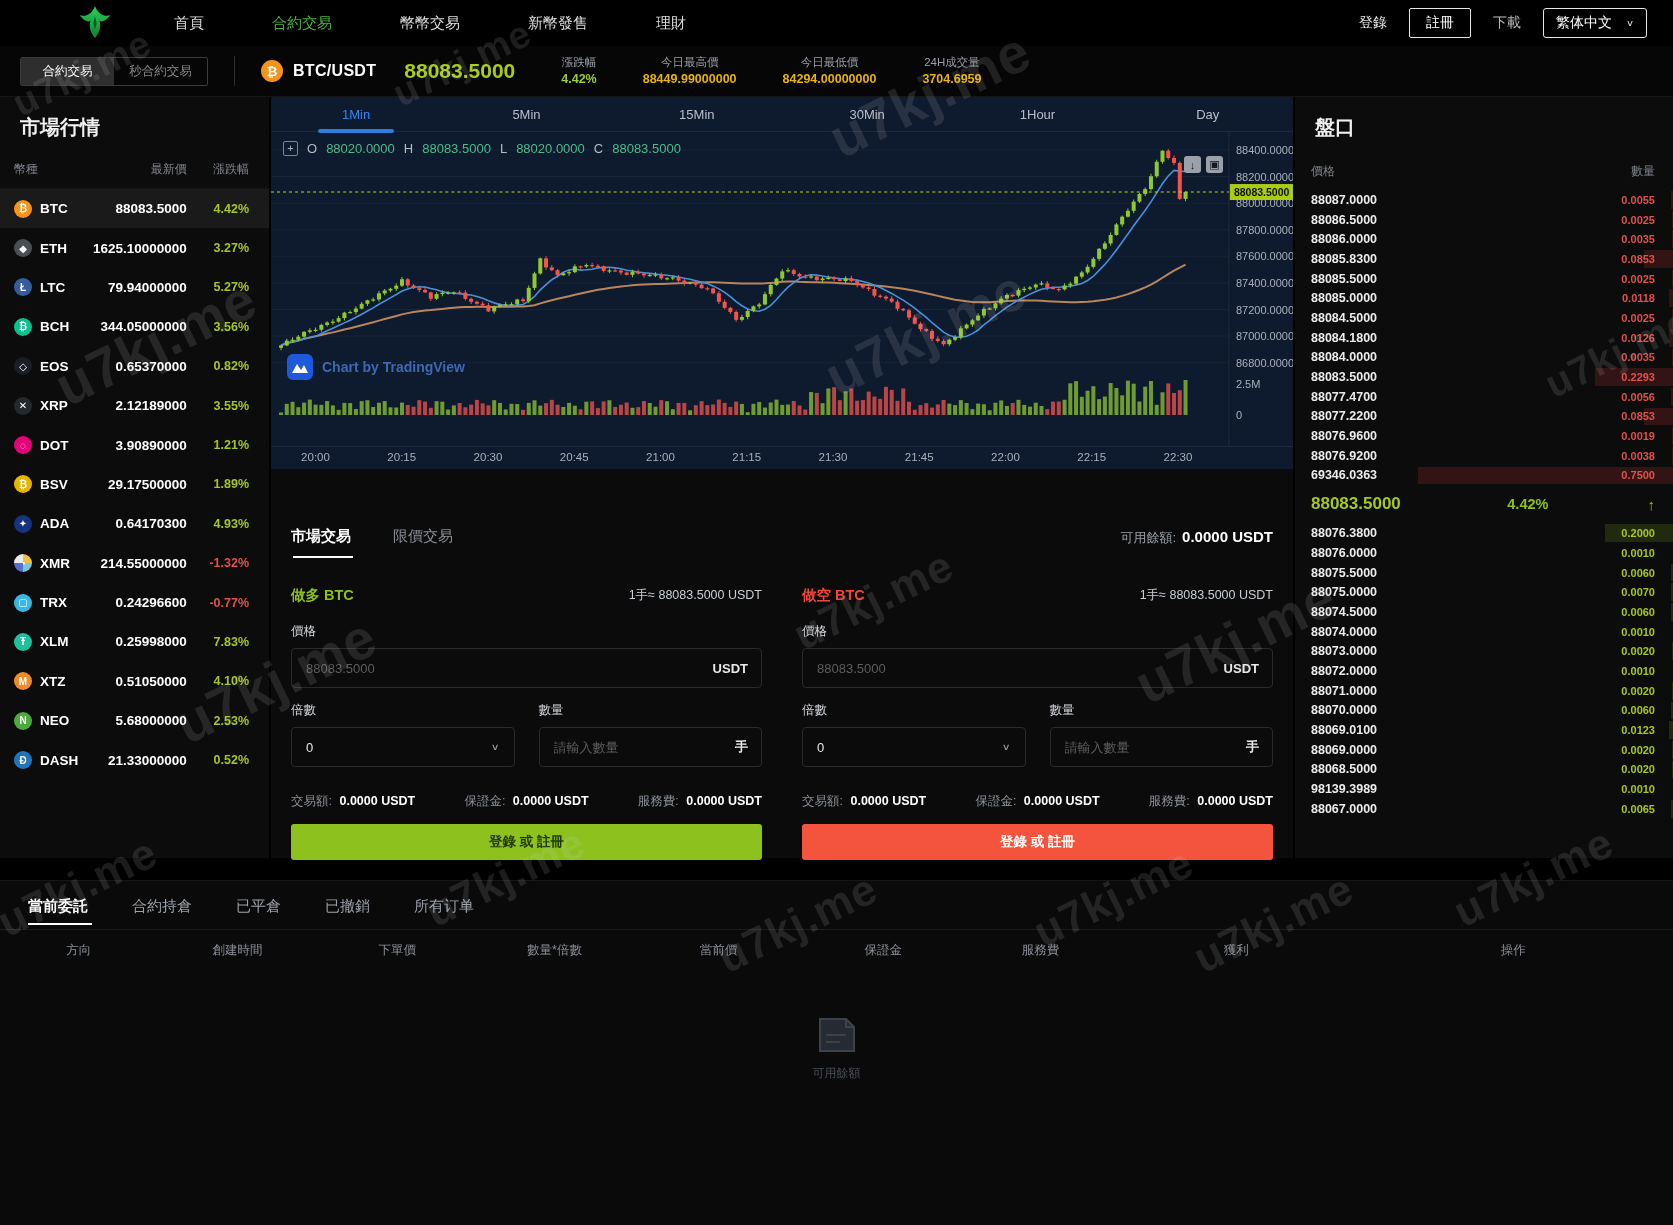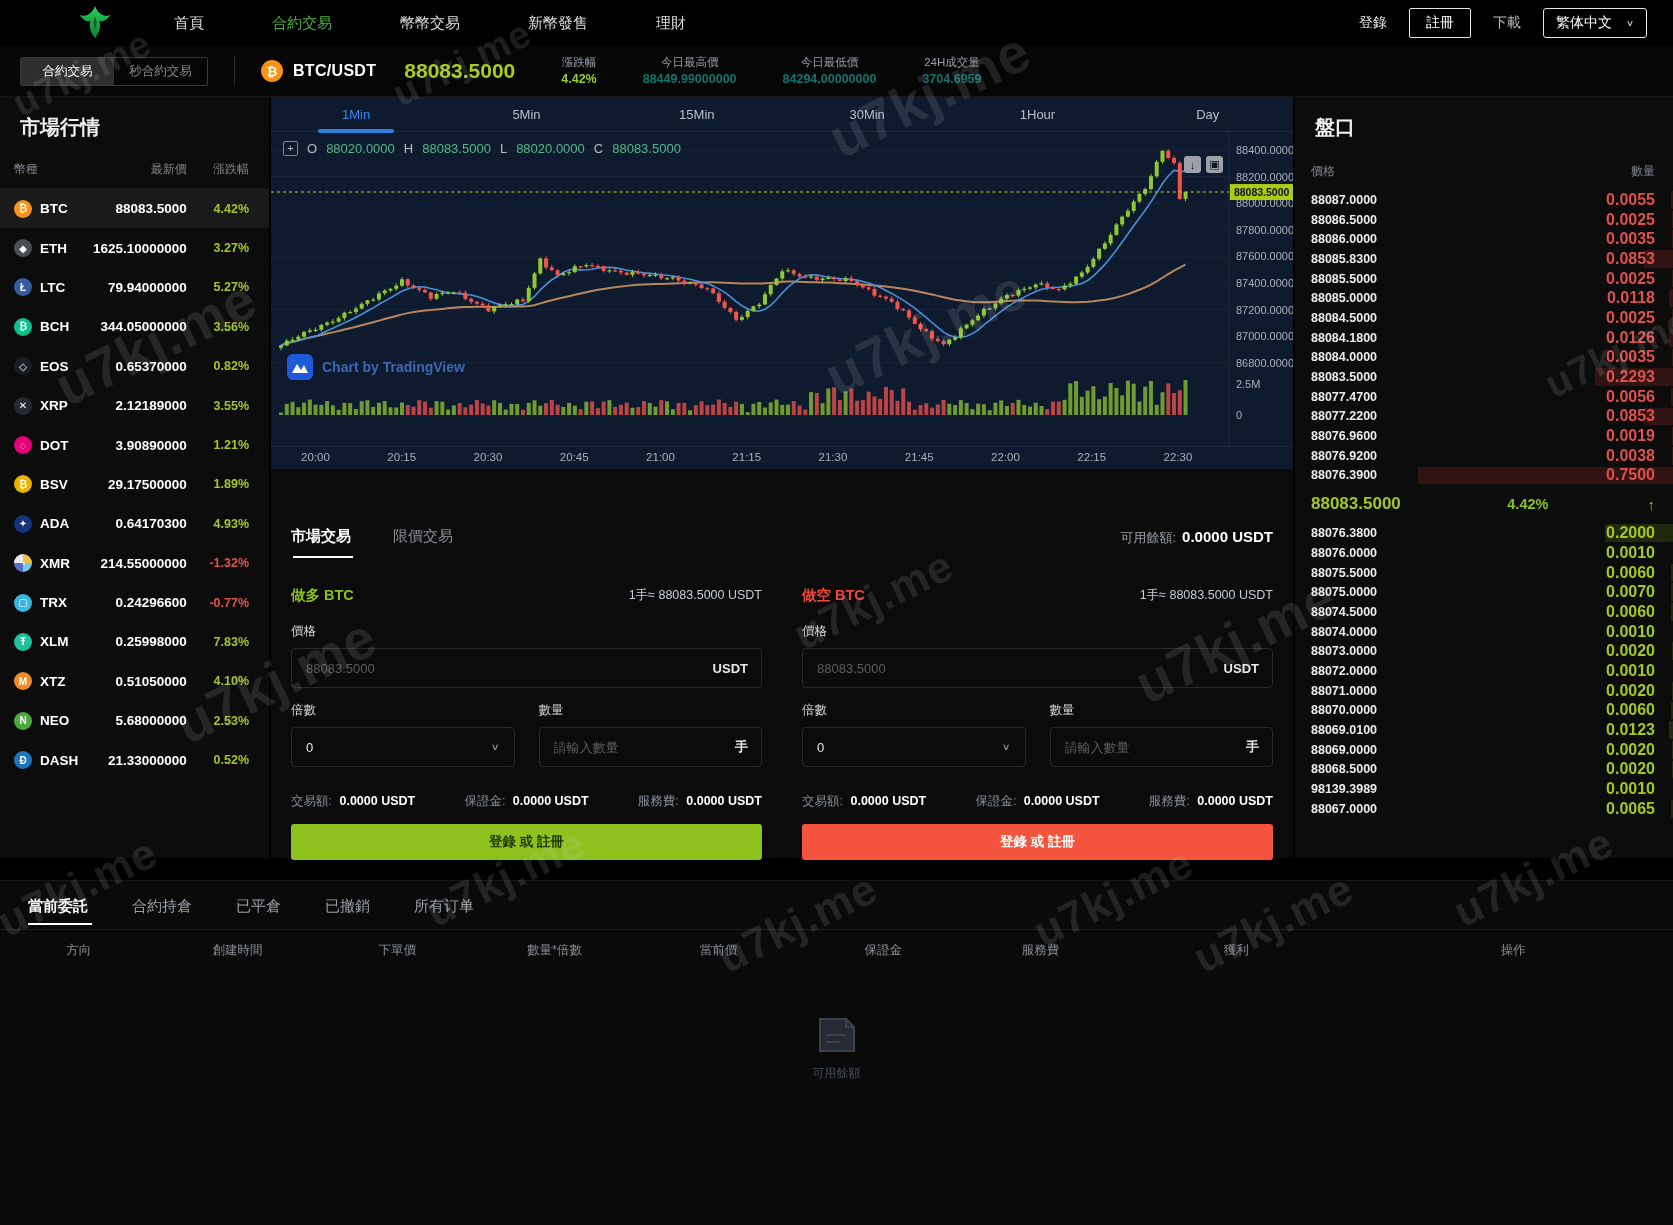--- a/index.html
+++ b/index.html
@@ -22,21 +22,21 @@
   .mode-tab{padding:5px 0;width:93px;text-align:center;font-size:12.5px;color:#8a8a8a;cursor:pointer;background:transparent;}
   .mode-tab.active{background:#2e2e2e;color:#fff;}
   .sub-divider{width:1px;height:30px;background:#2c2c2c;margin:0 26px;}
   .pair-block{display:flex;align-items:center;gap:10px;}
   .coin-ic{width:22px;height:22px;border-radius:50%;display:flex;align-items:center;justify-content:center;
      font-size:13px;font-weight:bold;color:#fff;flex:none;}
   .pair-name{font-size:16px;font-weight:bold;color:#fff;letter-spacing:.3px;}
   .pair-price{font-size:21px;font-weight:bold;color:#a8cc17;margin-left:18px;}
   .stat{margin-left:46px;text-align:center;line-height:1.45;}
   .stat .lbl{font-size:11.5px;color:#9a9fa8;}
-  .stat .val{font-size:12.5px;color:#0f766e;font-weight:bold;}
+  .stat .val{font-size:12.5px;color:#eab308;font-weight:bold;}
   .stat .val.green{color:#9acd32;}
   
   .main-row{display:flex;height:761px;background:#000;}
   .sidebar{width:271px;background:#0c0c0c;border-right:2px solid #000;display:flex;flex-direction:column;}
   .panel-title{font-size:20px;font-weight:bold;color:#f0f0f0;padding:17px 20px 14px 20px;}
   .mk-head{display:flex;padding:6px 20px 10px 14px;font-size:12px;color:#80858d;border-bottom:1px solid #141414;}
   .mk-head .c1{flex:1;} .mk-head .c2{flex:1.5;text-align:right;} .mk-head .c3{flex:.9;text-align:right;}
   .mk-row{display:flex;align-items:center;height:39.4px;padding:0 20px 0 14px;cursor:pointer;}
   .mk-row.active{background:#1a1a1a;}
   .mk-row .sym{flex:1;display:flex;align-items:center;gap:8px;font-size:13.5px;font-weight:bold;color:#fff;}
@@ -93,21 +93,21 @@
   .t-summary{display:flex;justify-content:space-between;margin:26px 0 14px 0;font-size:12.5px;color:#8a8f98;}
   .t-summary b{color:#fff;margin-left:4px;}
   .t-btn{height:36px;border-radius:3px;display:flex;align-items:center;justify-content:center;font-size:13.5px;font-weight:bold;cursor:pointer;margin-top:4px;}
   .t-btn.long{background:#8cc11e;color:#223a03;}
   .t-btn.short{background:#f4543e;color:#fff;}
   
   .obook{width:380px;background:#0c0c0c;border-left:2px solid #000;display:flex;flex-direction:column;}
   .ob-head{display:flex;justify-content:space-between;padding:8px 18px 10px 16px;font-size:12px;color:#80858d;}
   .ob-row{display:flex;justify-content:space-between;align-items:center;height:19.7px;padding:0 18px 0 16px;position:relative;}
   .ob-row .p{font-size:12.5px;font-weight:bold;color:#ececec;z-index:1;}
-  .ob-row .q{font-size:16px;font-weight:bold;z-index:1;}
+  .ob-row .q{font-size:11px;font-weight:bold;z-index:1;}
   .ob-row .q.ask{color:#e0514d;} .ob-row .q.bid{color:#a5c81d;text-align:right;}
   .depth{position:absolute;right:0;top:1px;bottom:1px;}
   .depth.ask{background:rgba(190,52,52,.22);} .depth.bid{background:rgba(142,193,30,.16);}
   .ob-ticker{display:flex;align-items:center;height:30px;padding:0 18px 0 16px;margin:4px 0;}
   .ob-ticker .tp{font-size:17px;font-weight:bold;color:#a5c81d;flex:1.4;}
   .ob-ticker .tc{font-size:14.5px;font-weight:bold;color:#8cc11e;flex:1;}
   .ob-ticker .ta{font-size:15px;color:#8cc11e;font-weight:bold;}
   
   .orders{position:absolute;left:0;right:0;top:880px;bottom:0;background:#0a0a0a;border-top:1px solid #161616;}
   .o-tabs{display:flex;align-items:center;padding:16px 0 0 28px;height:48px;}
@@ -1025,21 +1025,21 @@
           <span class="p">88076.9600</span>
           <span class="q ask">0.0019</span>
         </div>
         <div class="ob-row">
           <span class="depth ask" style="width: 0.342%;"></span>
           <span class="p">88076.9200</span>
           <span class="q ask">0.0038</span>
         </div>
         <div class="ob-row">
           <span class="depth ask" style="width: 67.5%;"></span>
-          <span class="p">88076.3900</span>
+          <span class="p">69346.0363</span>
           <span class="q ask">0.7500</span>
         </div>
       </div>
     <div class="ob-ticker">
       <span class="tp">88083.5000</span>
       <span class="tc">4.42%</span>
       <span class="ta">↑</span>
     </div>
     <div id="bids">
         <div class="ob-row">

